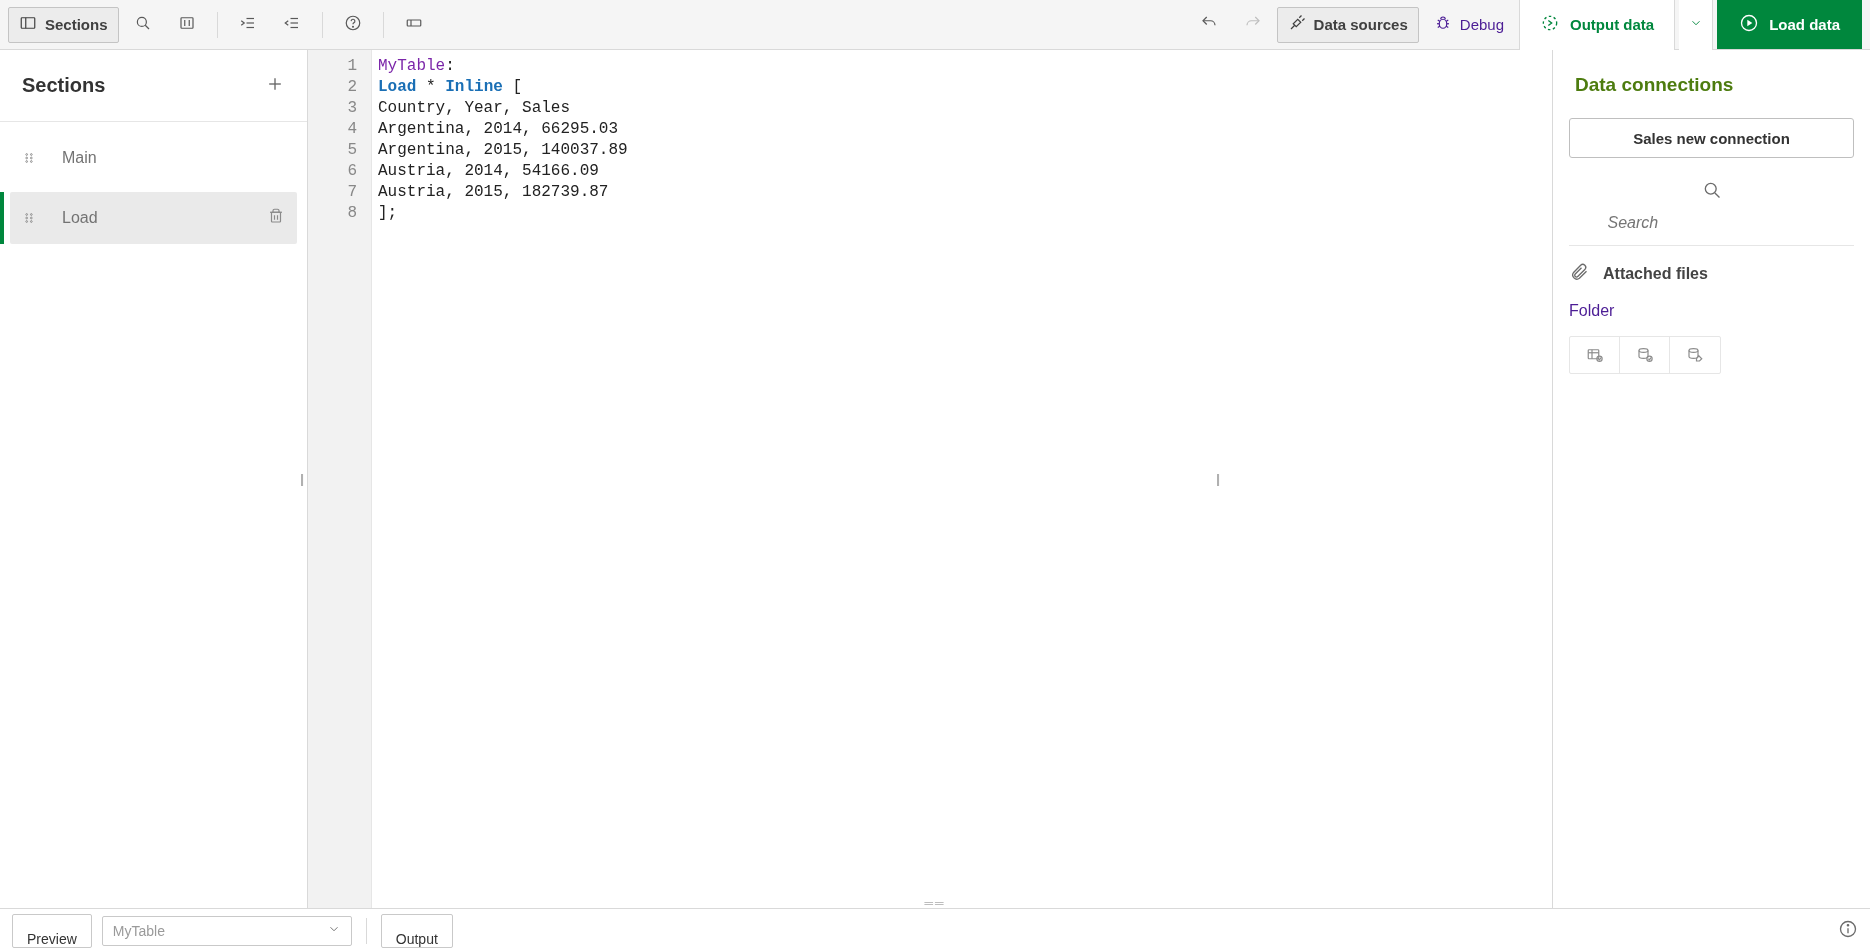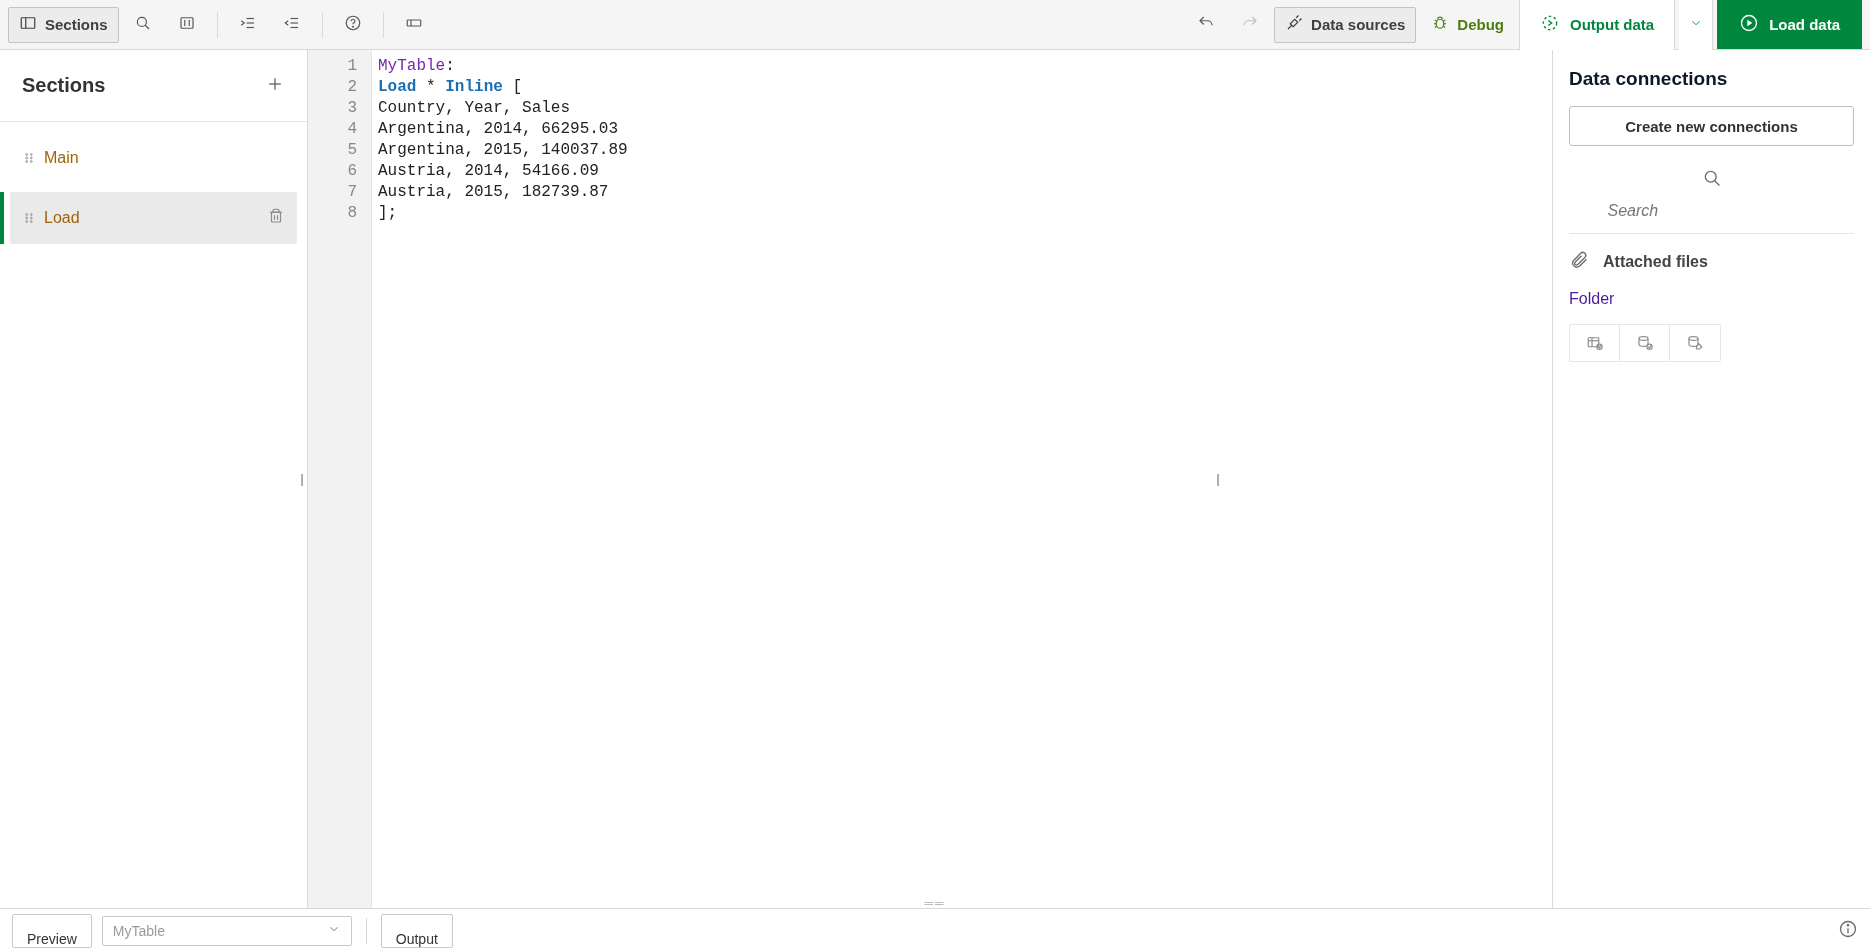--- a/index.html
+++ b/index.html
@@ -117,25 +117,25 @@
     border-bottom: 1px solid var(--border-light);
   }
   .sections-header h2 {
     margin: 0; font-size: 20px; font-weight: 700; color: #333;
   }
   .section-list { padding: 10px; display: flex; flex-direction: column; gap: 8px; }
   .section-row {
     height: 52px;
     display: flex; align-items: center;
     padding: 0 12px;
-    gap: 8px;
+    gap: 26px;
     border-radius: 2px;
     cursor: pointer;
     font-size: 16px;
-    color: #a16207;
+    color: #737373;
   }
   .section-row.active {
     background: var(--bg-active-row);
     position: relative;
   }
   .section-row.active::before {
     content: "";
     position: absolute;
     left: -10px; top: 0; bottom: 0;
     width: 4px; background: var(--green);
@@ -189,21 +189,21 @@
   .hsplit.right { left: 1216px; }
   
   .conn-panel {
     width: 318px;
     border-left: 1px solid var(--border);
     background: #fff;
     padding: 18px 16px;
     display: flex; flex-direction: column; gap: 16px;
   }
   .conn-panel h2 {
-    margin: 0; font-size: 19px; font-weight: 700; color: #0f172a;
+    margin: 6px; font-size: 19px; font-weight: 700; color: #4d7c0f;
   }
   .create-conn-btn {
     height: 40px;
     border: 1px solid #bfbfbf;
     background: #fff;
     font-size: 15px;
     font-weight: 600;
     color: #333;
     cursor: pointer;
     border-radius: 3px;
@@ -380,21 +380,21 @@
       <span>
         <svg class="icon" viewBox="0 0 24 24">
             <path d="M7 13l4 4 6-6-4-4z"></path>
             <line x1="15" y1="5" x2="18" y2="2"></line>
             <line x1="19" y1="9" x2="22" y2="6"></line>
             <line x1="9" y1="15" x2="4" y2="20"></line>
           </svg>
       </span>
       <span>Data sources</span>
     </button>
-    <button class="tb-btn" style="font-weight:700;font-size:15px;color:#4d7c0f">
+    <button class="tb-btn" style="font-weight:400;font-size:15px;color:#4c1d95">
       <span>
         <svg class="icon" viewBox="0 0 24 24">
             <ellipse cx="12" cy="13" rx="5" ry="6"></ellipse>
             <path d="M9 7a3 3 0 0 1 6 0"></path>
             <line x1="4" y1="13" x2="7" y2="13"></line>
             <line x1="17" y1="13" x2="20" y2="13"></line>
             <line x1="5" y1="8" x2="8" y2="10"></line>
             <line x1="19" y1="8" x2="16" y2="10"></line>
             <line x1="5" y1="18" x2="8" y2="16"></line>
             <line x1="19" y1="18" x2="16" y2="16"></line>
@@ -494,21 +494,21 @@
         <div>7</div>
         <div>8</div>
       </div>
     <div class="code" id="code"><div><span class="tk-tbl">MyTable</span><span>:</span></div><div><span class="tk-kw">Load</span><span> * </span><span class="tk-kw">Inline</span><span> [</span></div><div><span>Country, Year, Sales</span></div><div><span>Argentina, 2014, 66295.03</span></div><div><span>Argentina, 2015, 140037.89</span></div><div><span>Austria, 2014, 54166.09</span></div><div><span>Austria, 2015, 182739.87</span></div><div><span>];</span></div></div>
   </div>
 
   <div class="hsplit right">||</div>
 
   <div class="conn-panel">
     <h2>Data connections</h2>
-    <button class="create-conn-btn">Create new connections</button>
+    <button class="create-conn-btn">Sales new connection</button>
     <div class="search-row">
       <span style="color:#6b6b6b">
         <svg class="icon lg" viewBox="0 0 24 24">
             <circle cx="10.5" cy="10.5" r="6.5"></circle>
             <line x1="15.5" y1="15.5" x2="21" y2="21"></line>
           </svg>
       </span>
       <input type="text" placeholder="Search" style="">
     </div>
     <div class="attached-row">

